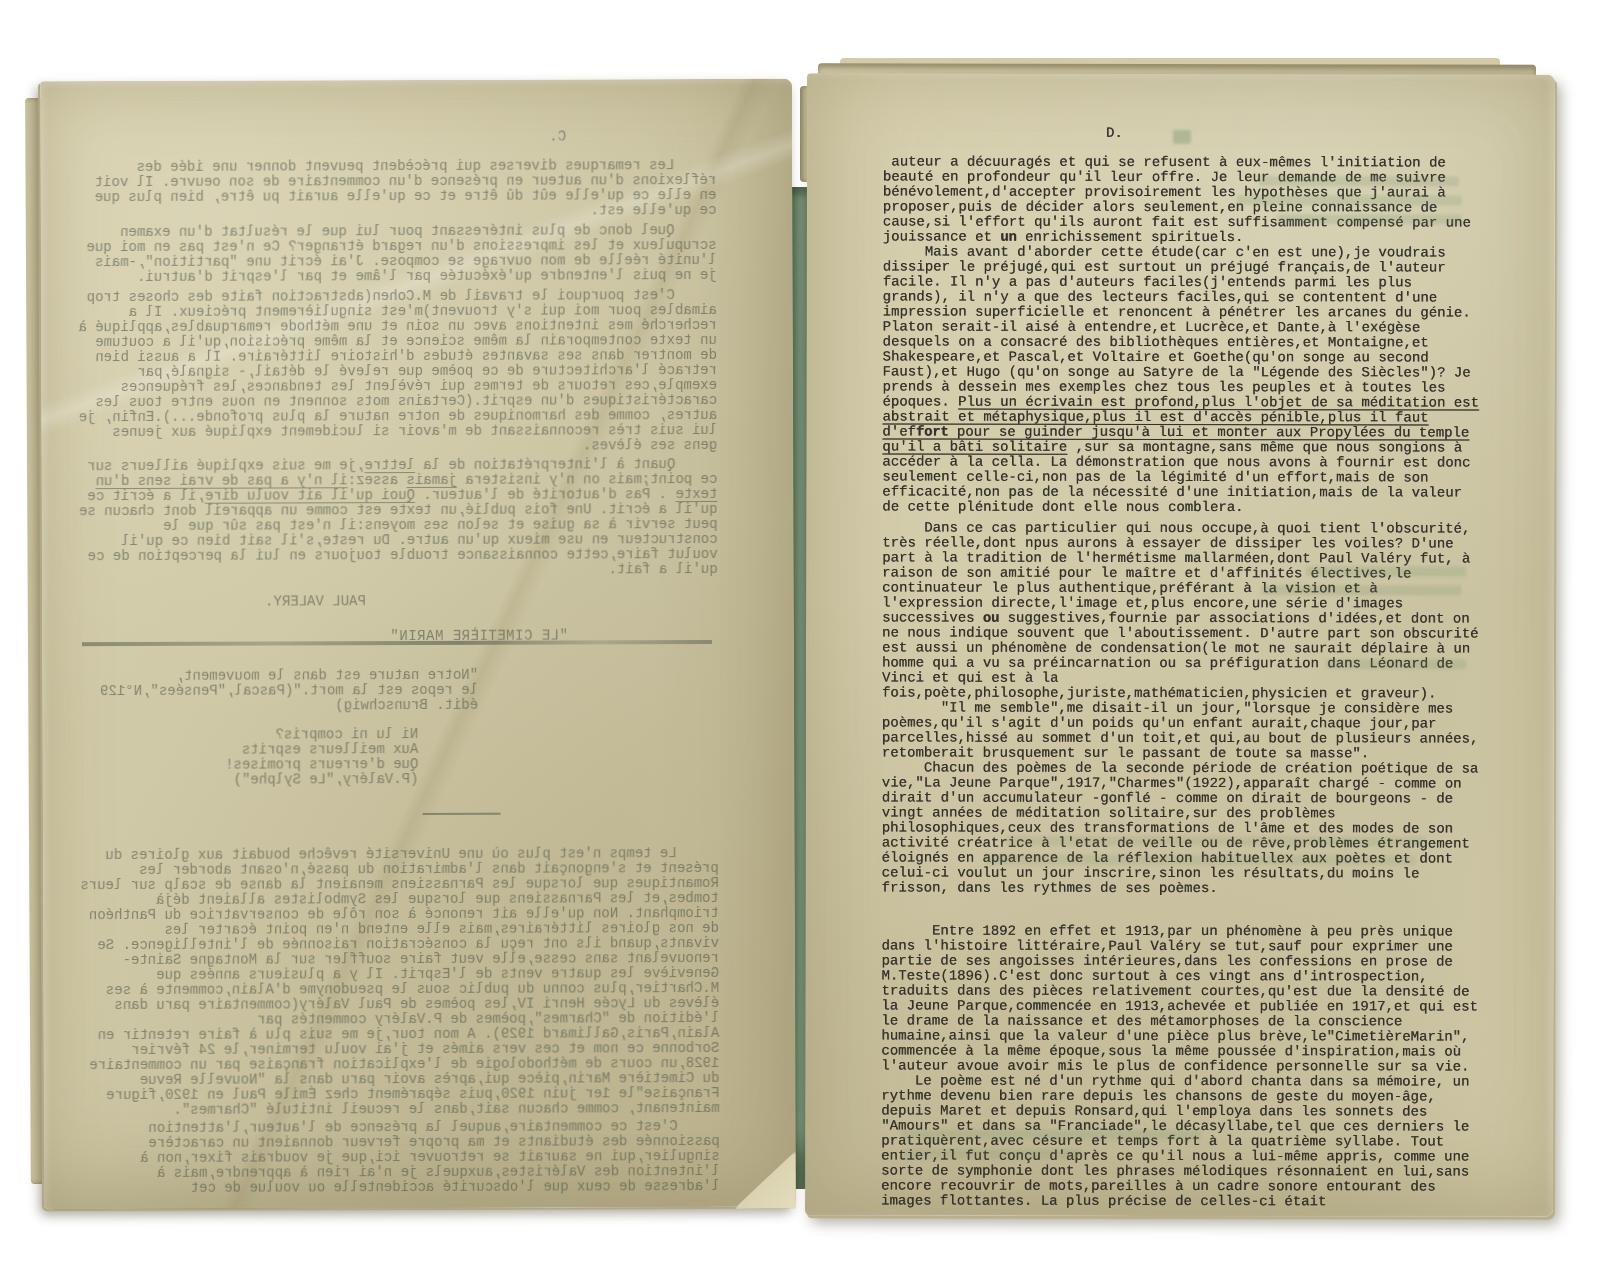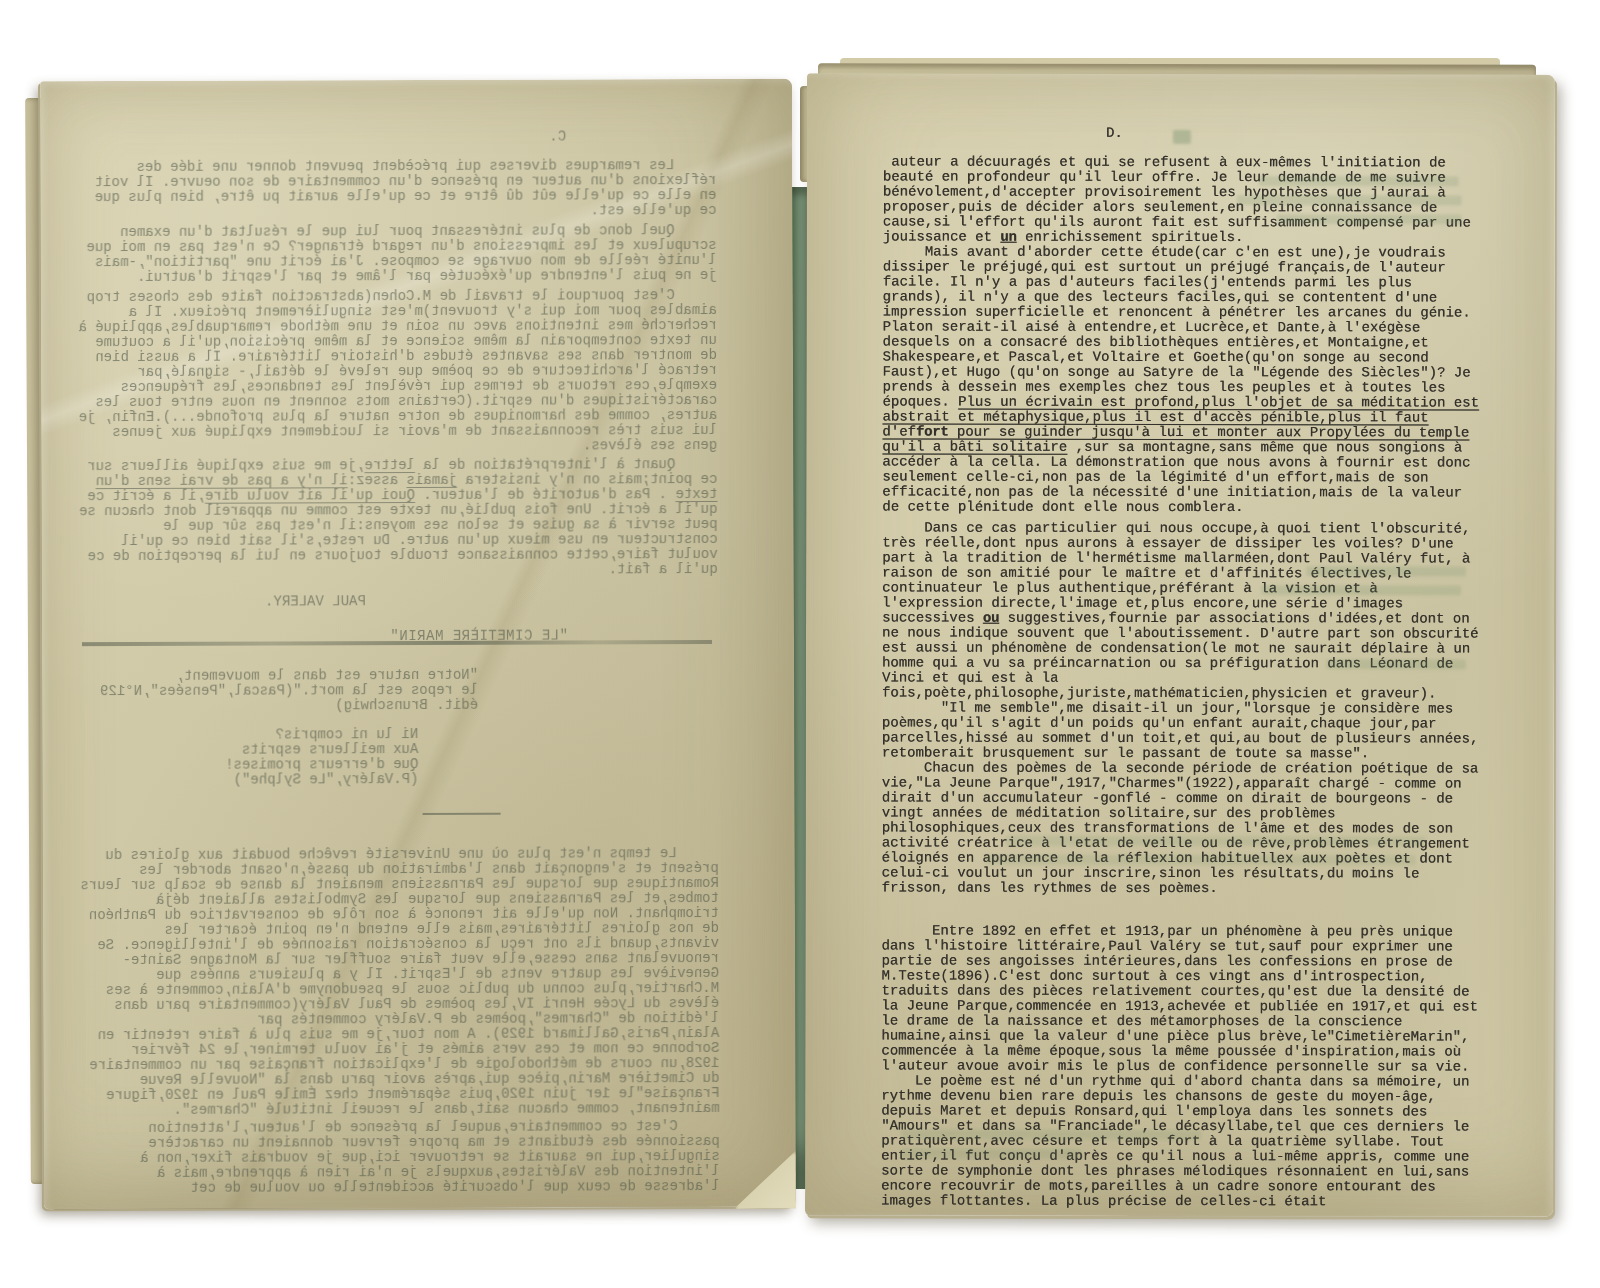--- a/index.html
+++ b/index.html
@@ -58,21 +58,21 @@
     position:absolute;right:0;bottom:-2px;width:62px;height:58px;
     clip-path:polygon(100% 0,0 100%,100% 100%);
     background:linear-gradient(315deg,#e4ddbd 0%,#d9d2b1 55%,#b5ad8b 72%,#cfc8a6 78%);
     box-shadow:inset 2px 2px 3px rgba(90,80,50,.4);
   }
   
   .typed{position:absolute;font-size:14px;line-height:15px;}
   .tline{margin:0;}
   .page-letter{margin:0 0 14px 0;}
   .u{text-decoration:underline;text-decoration-thickness:1.4px;text-underline-offset:2.6px;}
-  .b{font-weight:bold;letter-spacing:-.3px;text-decoration:underline;}
+  .b{font-weight:bold;letter-spacing:-.3px;}
   
   .rp-text{
     left:76px;top:52px;width:599px;color:var(--ink,#33302a);
     text-shadow:.35px 0 0 rgba(43,41,36,.65);
   }
   .rp-text .u{text-decoration-color:rgba(45,44,38,.9);}
   
   .lp-text{
     left:36px;top:50px;width:640px;
     transform:scaleX(-1);

